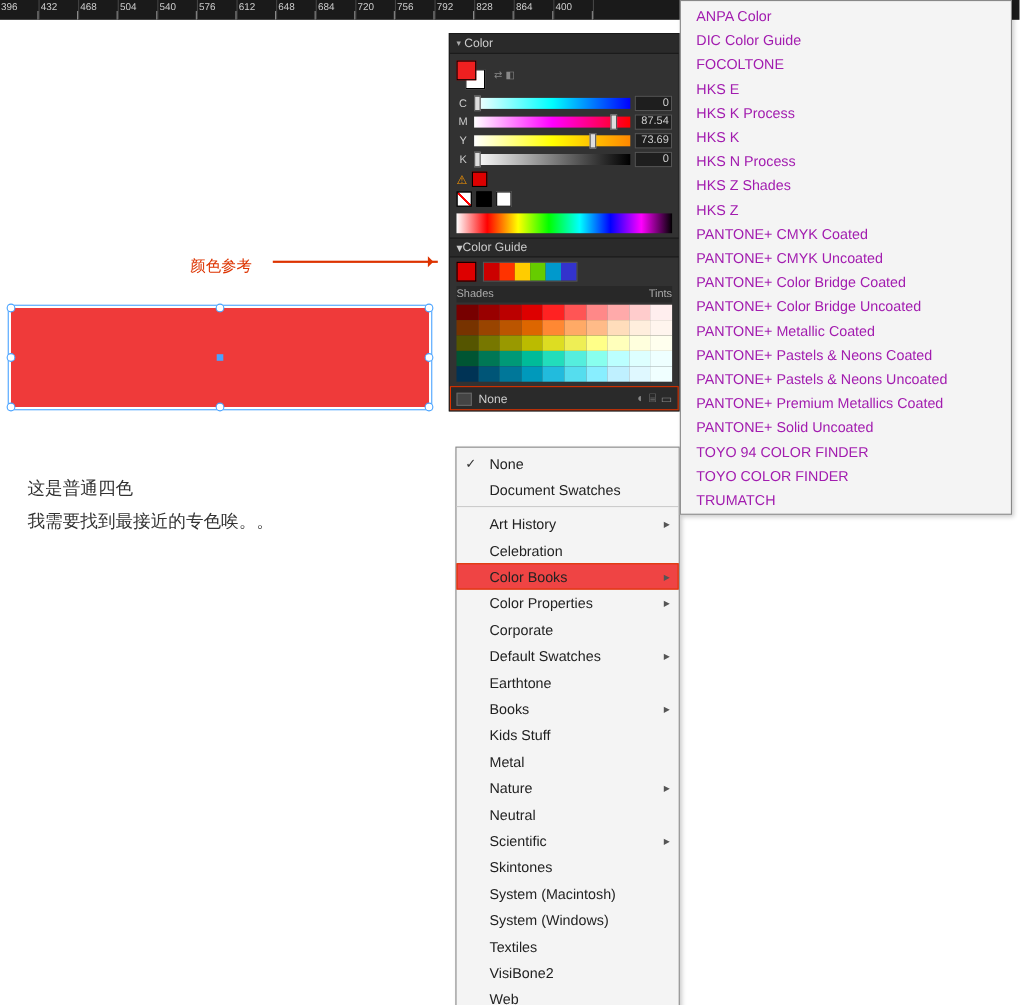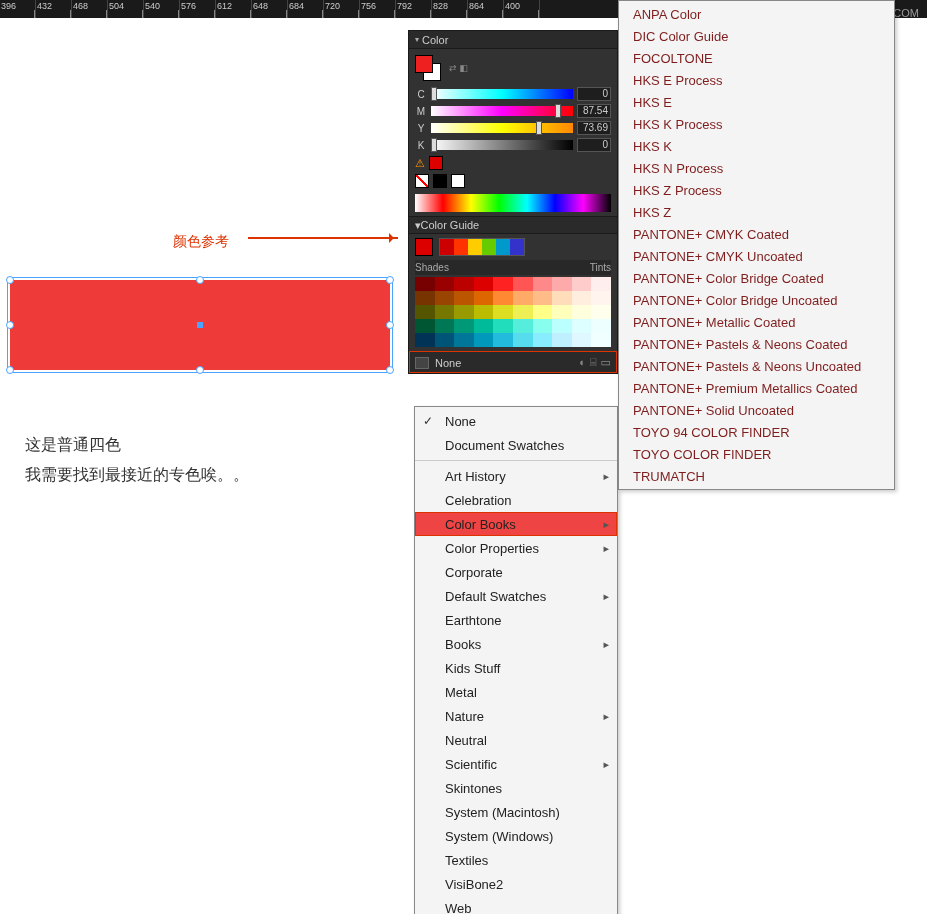--- a/index.html
+++ b/index.html
@@ -70,21 +70,21 @@
 .foot-icon{width:14px;height:12px;background:#444;border:1px solid #666}
 .foot-right{margin-left:auto;display:flex;gap:4px;color:#888;font-size:11px}
 
 .menu1{position:absolute;left:414px;top:406px;width:204px;background:#f4f4f4;border:1px solid #888;font-size:13px;color:#222;padding:2px 0;box-shadow:2px 2px 4px rgba(0,0,0,.2)}
 .m1-item{height:24px;display:flex;align-items:center;padding:0 22px 0 30px;position:relative}
 .m1-item.check::before{content:"✓";position:absolute;left:8px;color:#333;font-size:12px}
 .m1-item.sub::after{content:"▸";position:absolute;right:8px;font-size:11px;color:#555}
 .m1-item.hl{background:#ef4444;outline:1px solid #d30;outline-offset:-1px}
 .m1-sep{height:1px;background:#ccc;margin:3px 0}
 
-.menu2{position:absolute;left:618px;top:0;width:277px;background:#f4f4f4;border:1px solid #888;font-size:13px;color:#7f1d1d;padding:2px 0;box-shadow:2px 2px 4px rgba(0,0,0,.2)}
+.menu2{position:absolute;left:618px;top:0;width:302px;background:#f4f4f4;border:1px solid #888;font-size:13px;color:#a21caf;padding:2px 0;box-shadow:2px 2px 4px rgba(0,0,0,.2)}
 .m2-item{height:22px;display:flex;align-items:center;padding:0 14px}
 .m2-item.hl{background:#9fd0ff;outline:1px solid #d30;outline-offset:-1px}
 </style>
 </head>
 <body>
 
 <div class="ruler" id="ruler">
     <div class="ruler-seg">
       <span>396</span>
     </div>
@@ -321,26 +321,25 @@
     <div class="m1-item">System (Macintosh)</div>
     <div class="m1-item">System (Windows)</div>
     <div class="m1-item">Textiles</div>
     <div class="m1-item">VisiBone2</div>
     <div class="m1-item">Web</div>
   </div>
 <div class="menu2" id="menu2">
     <div class="m2-item">ANPA Color</div>
     <div class="m2-item">DIC Color Guide</div>
     <div class="m2-item">FOCOLTONE</div>
-    <div class="m2-item">HKS E Process</div>
     <div class="m2-item">HKS E</div>
     <div class="m2-item">HKS K Process</div>
     <div class="m2-item">HKS K</div>
     <div class="m2-item">HKS N Process</div>
-    <div class="m2-item">HKS Z Process</div>
+    <div class="m2-item">HKS Z Shades</div>
     <div class="m2-item">HKS Z</div>
     <div class="m2-item">PANTONE+ CMYK Coated</div>
     <div class="m2-item">PANTONE+ CMYK Uncoated</div>
     <div class="m2-item">PANTONE+ Color Bridge Coated</div>
     <div class="m2-item">PANTONE+ Color Bridge Uncoated</div>
     <div class="m2-item">PANTONE+ Metallic Coated</div>
     <div class="m2-item">PANTONE+ Pastels &amp; Neons Coated</div>
     <div class="m2-item">PANTONE+ Pastels &amp; Neons Uncoated</div>
     <div class="m2-item">PANTONE+ Premium Metallics Coated</div>
     <div class="m2-item">PANTONE+ Solid Uncoated</div>

